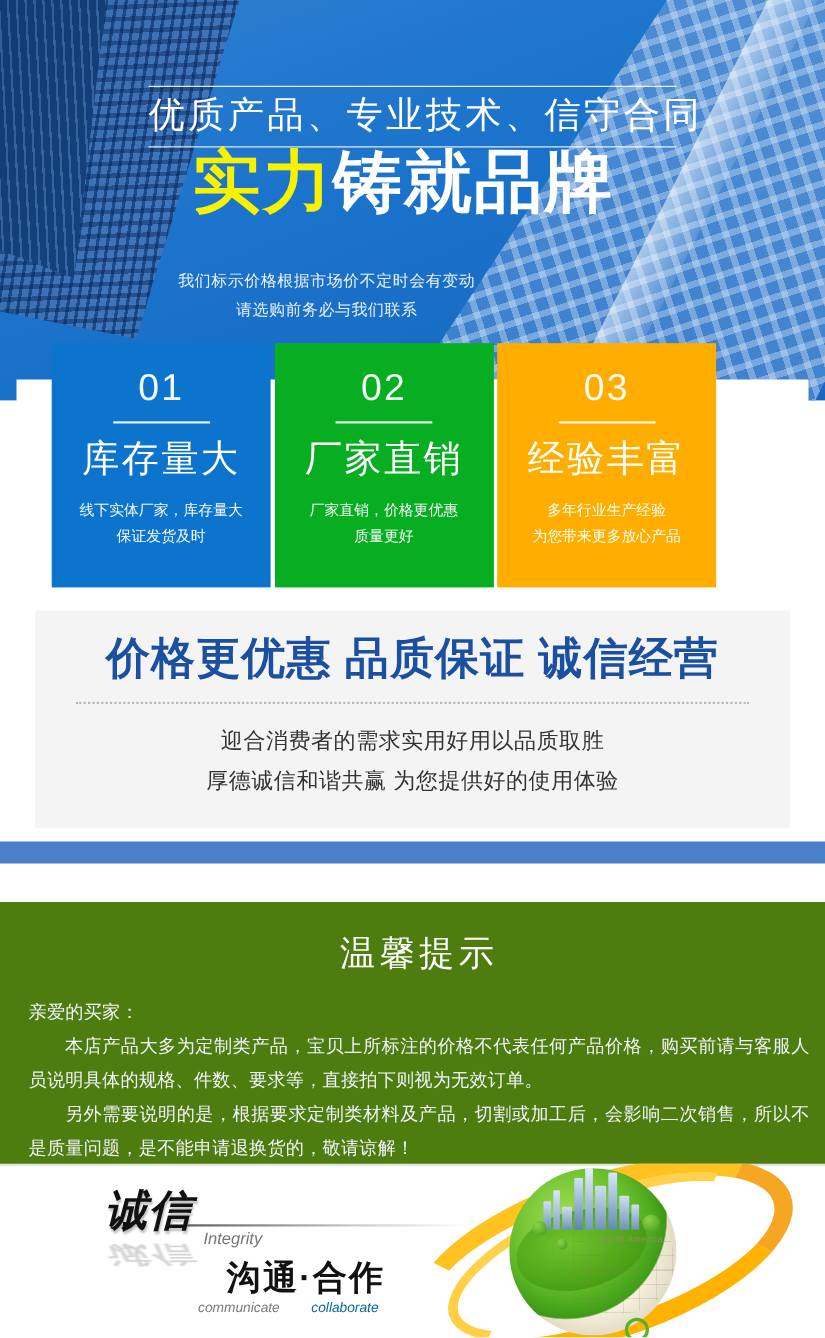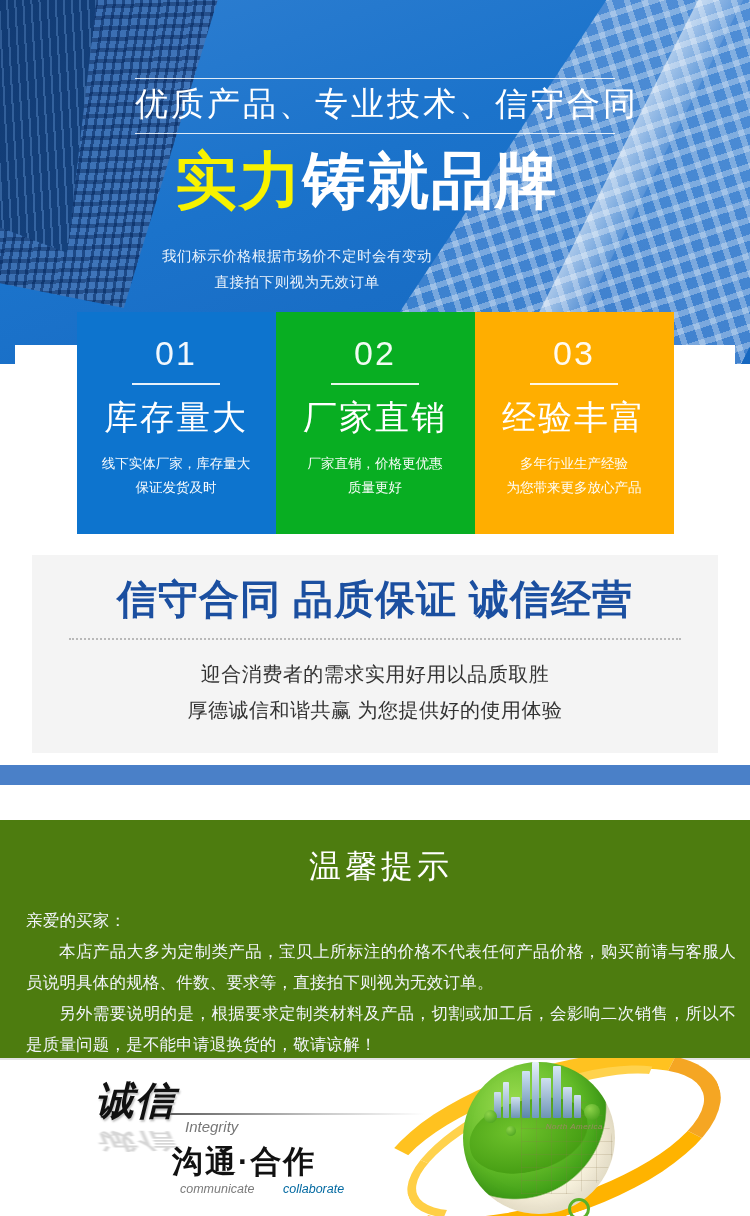--- a/index.html
+++ b/index.html
@@ -56,39 +56,39 @@
     position:absolute; left:135px; top:78px; width:480px;
     border-top:1.5px solid rgba(255,255,255,.85);
     border-bottom:1.5px solid rgba(255,255,255,.85);
     padding:6px 0 9px;
   }
   .hero-tagline{
     font-size:33px; color:#fff; text-align:center; letter-spacing:3px;
     font-weight:400; line-height:1.18; white-space:nowrap;
   }
   .hero-title{
-    position:absolute; left:0; top:150px; width:734px; text-align:center;
+    position:absolute; left:0; top:135px; width:734px; text-align:center;
     font-size:62px; font-weight:bold; line-height:1; letter-spacing:2px;
     white-space:nowrap;
   }
   .hero-title .y{ color:#f7f200; }
   .hero-title .w{ color:#ffffff; }
   .hero-sub{
     position:absolute; left:0; top:243px; width:594px; text-align:center;
     color:#eaf2fb; font-size:14.5px; line-height:26px; letter-spacing:.5px;
   }
 
   
   .panel{
     position:absolute; left:15px; top:345px; width:720px; height:420px;
     background:#ffffff;
   }
   .cards{
-    position:absolute; left:47px; top:312px; width:656px; height:222px;
-    display:flex; justify-content:center;
+    position:absolute; left:47px; top:312px; width:604px; height:222px;
+    display:flex; justify-content:space-between;
   }
   .card{
     width:199px; height:222px; color:#fff; text-align:center;
     padding-top:24px;
   }
   .card.blue{ background:#0d74ce; }
   .card.green{ background:#08ae22; }
   .card.orange{ background:#ffae00; }
   .card-num{
     font-size:34px; font-weight:300; line-height:1; letter-spacing:2px;
@@ -164,21 +164,21 @@
   }
   .cx-rule{
     position:absolute; left:170px; top:55px; width:255px; height:2px;
     background:linear-gradient(90deg,#5e5e5e,#c9c9c9 60%,rgba(255,255,255,0));
   }
   .cx-en{
     position:absolute; left:185px; top:60px; font-size:15px; color:#777;
     font-style:italic;
   }
   .cx-mid{
-    position:absolute; left:172px; top:83px; font-size:31px; color:#111;
+    position:absolute; left:206px; top:83px; font-size:31px; color:#111;
     font-weight:bold; letter-spacing:2px;
   }
   .cx-en2{
     position:absolute; left:180px; top:124px; width:200px; font-size:12.5px;
     color:#7a7a7a; font-style:italic; text-align:left;
   }
   .cx-en3{
     position:absolute; left:283px; top:124px; font-size:12.5px;
     color:#0369a1; font-style:italic;
   }
@@ -269,21 +269,21 @@
     <div class="hero-tagline-wrap">
       <div class="hero-tagline">优质产品、专业技术、信守合同</div>
     </div>
 
     <div class="hero-title">
       <span class="y">实力</span><span class="w">铸就品牌</span>
     </div>
 
     <div class="hero-sub">
       <div>我们标示价格根据市场价不定时会有变动</div>
-      <div>直接拍下则视为无效订单</div>
+      <div>请选购前务必与我们联系</div>
     </div>
   </div>
 </div>
 
 <div class="panel"></div>
 
 <div class="cards">
 
   <div class="card blue">
     <div class="card-num">01</div>
@@ -311,21 +311,21 @@
     <div class="card-title">经验丰富</div>
     <div class="card-desc">
       <div>多年行业生产经验</div>
       <div>为您带来更多放心产品</div>
     </div>
   </div>
 
 </div>
 
 <div class="slogan-box">
-  <div class="slogan-main">信守合同 品质保证 诚信经营</div>
+  <div class="slogan-main">价格更优惠 品质保证 诚信经营</div>
   <div class="slogan-dots"></div>
   <div class="slogan-sub">
     <div>迎合消费者的需求实用好用以品质取胜</div>
     <div>厚德诚信和谐共赢 为您提供好的使用体验</div>
   </div>
 </div>
 
 <div class="tips-gap"></div>
 <div class="tips">
   <div class="tips-title">温馨提示</div>

